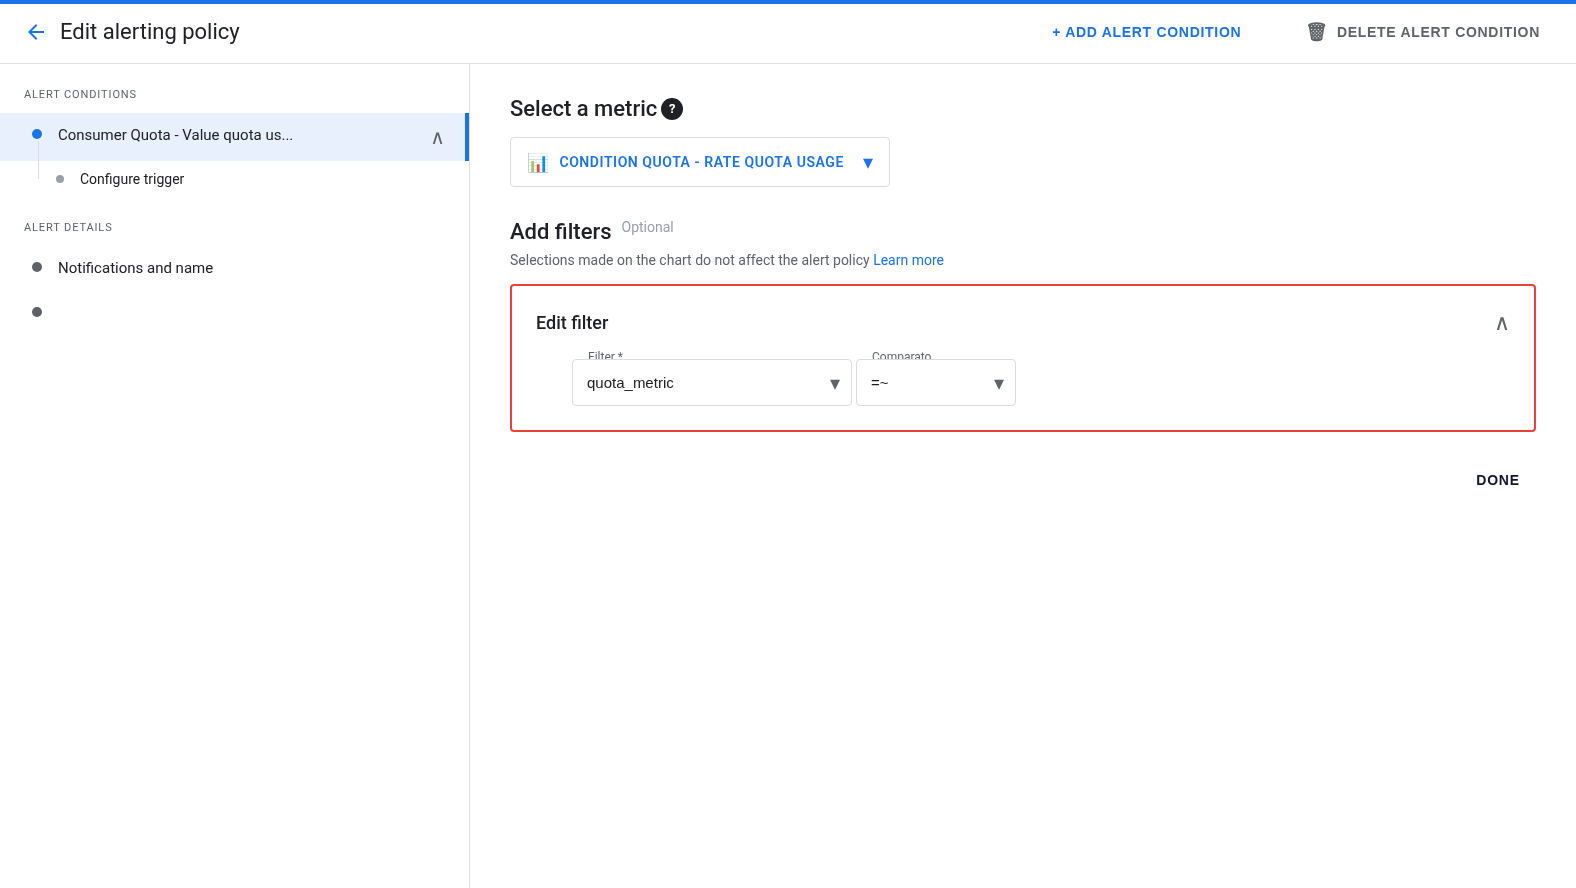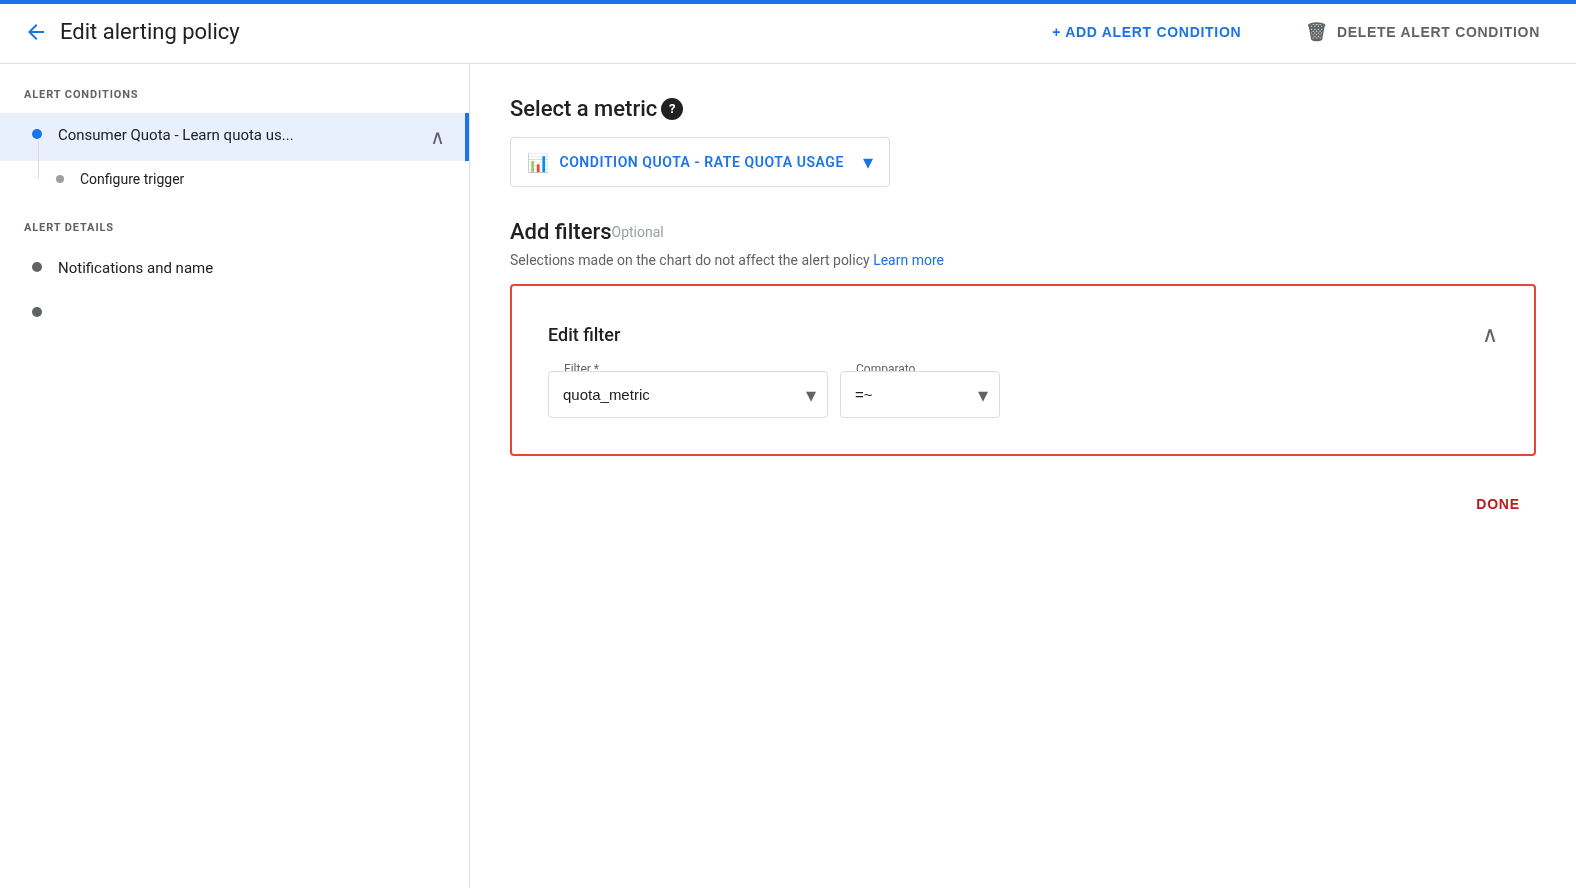--- a/index.html
+++ b/index.html
@@ -69,21 +69,21 @@
     .sidebar {
       width: 470px;
       min-width: 470px;
       border-right: 1px solid #e0e0e0;
       padding: 24px 0;
       overflow-y: auto;
       background: #fff;
     }
     .sidebar-section-title {
       font-size: 11px;
-      font-weight: 700;
+      font-weight: 400;
       letter-spacing: 0.08em;
       color: #5f6368;
       padding: 0 24px 12px 24px;
       text-transform: uppercase;
     }
     .sidebar-item {
       display: flex;
       align-items: flex-start;
       padding: 12px 24px 12px 32px;
       cursor: pointer;
@@ -201,21 +201,22 @@
     }
     .metric-dropdown .chevron-down { color: #1a73e8; font-size: 20px; }
 
     
     .filters-section { margin-bottom: 32px; }
     .filters-heading {
       font-size: 22px;
       font-weight: 500;
       color: #202124;
       display: flex;
-      align-items: center;
+      align-items: flex-start;
+      gap: 10px;
       margin-bottom: 8px;
       margin-top: 25px;
     }
     .filters-optional {
       font-size: 14px;
       font-weight: 400;
       color: #9aa0a6;
     }
     .filters-description {
       font-size: 14px;
@@ -224,21 +225,21 @@
     }
     .filters-description a {
       color: #1a73e8;
       text-decoration: none;
     }
 
     
     .edit-filter-card {
       border: 2px solid #ea4335;
       border-radius: 4px;
-      padding: 36px;
+      padding: 24px;
       margin-bottom: 24px;
     }
     .edit-filter-header {
       display: flex;
       align-items: center;
       justify-content: space-between;
       margin-bottom: 24px;
     }
     .edit-filter-title {
       font-size: 18px;
@@ -246,21 +247,22 @@
       color: #202124;
     }
     .collapse-icon {
       font-size: 22px;
       color: #5f6368;
       cursor: pointer;
     }
     .filter-row {
       display: flex;
       align-items: center;
-      gap: 12px;
+      gap: 4px;
+      margin-left: 36px;
     }
     .filter-field {
       display: flex;
       flex-direction: column;
       position: relative;
     }
     .filter-field-label {
       position: absolute;
       top: -9px;
       left: 12px;
@@ -316,21 +318,21 @@
     
     .done-row {
       display: flex;
       justify-content: flex-end;
       padding-top: 8px;
     }
     .done-btn {
       font-size: 14px;
       font-weight: 600;
       letter-spacing: 0.06em;
-      color: #b91c1c;
+      color: #0f172a;
       background: none;
       border: none;
       cursor: pointer;
       padding: 8px 16px;
       text-transform: uppercase;
     }
   </style>
 </head>
 <body>
 
@@ -350,21 +352,21 @@
   </div>
 </div>
 
 <div class="main-layout">
 
   <div class="sidebar">
     <div class="sidebar-section-title">ALERT CONDITIONS</div>
 
     <div class="sidebar-item active">
       <div class="dot"></div>
-      <span class="item-text">Consumer Quota - Learn quota us...</span>
+      <span class="item-text">Consumer Quota - Value quota us...</span>
       <span class="chevron">∧</span>
       <div class="active-bar"></div>
     </div>
 
     <div class="sidebar-sub-item">
       <div class="sub-line"></div>
       <div class="sub-dot"></div>
       <span>Configure trigger</span>
     </div>
 

